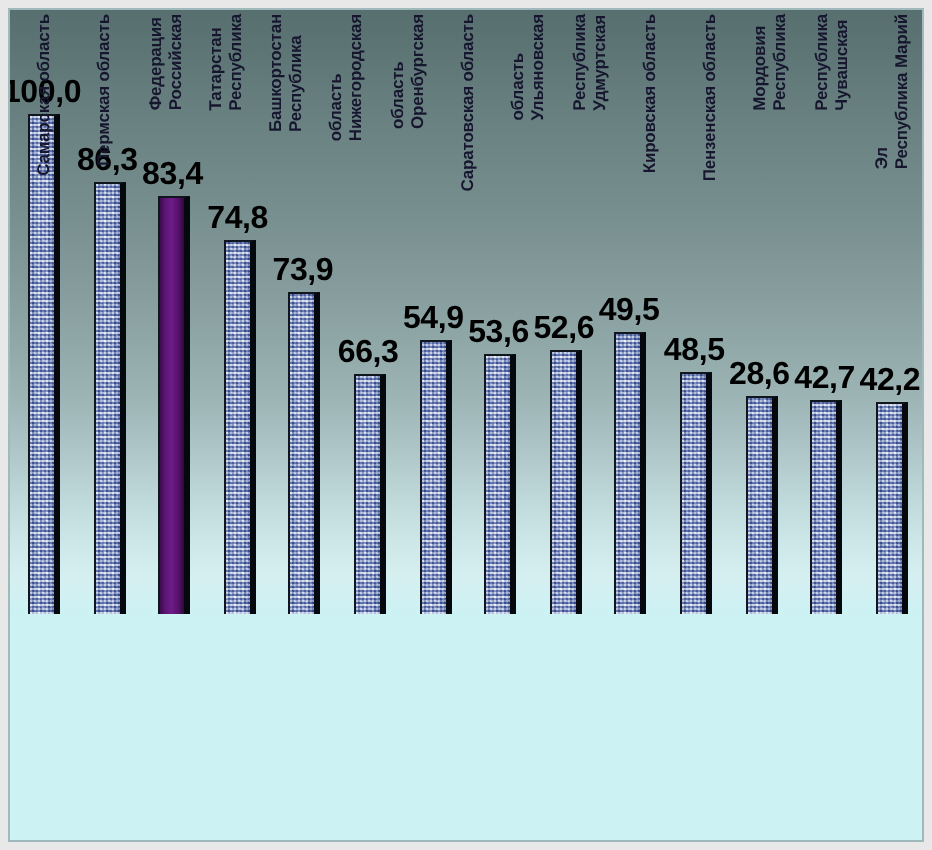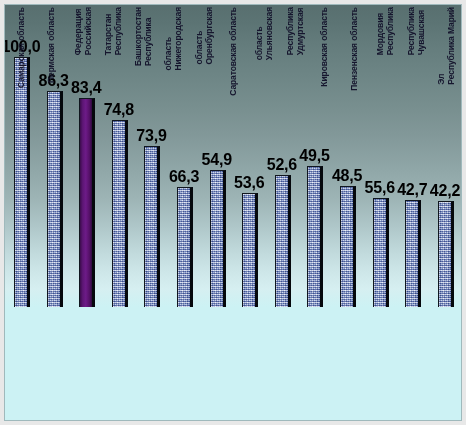--- a/index.html
+++ b/index.html
@@ -201,42 +201,42 @@
           <div class="bar blue" style="height: 120px;">
             <div class="bar-value">66,3</div>
           </div>
         </div>
         <div class="bar-slot">
           <div class="bar blue" style="height: 137px;">
             <div class="bar-value">54,9</div>
           </div>
         </div>
         <div class="bar-slot">
-          <div class="bar blue" style="height: 114px;">
+          <div class="bar blue" style="height: 130px;">
             <div class="bar-value">53,6</div>
           </div>
         </div>
         <div class="bar-slot">
           <div class="bar blue" style="height: 132px;">
             <div class="bar-value">52,6</div>
           </div>
         </div>
         <div class="bar-slot">
           <div class="bar blue" style="height: 141px;">
             <div class="bar-value">49,5</div>
           </div>
         </div>
         <div class="bar-slot">
           <div class="bar blue" style="height: 121px;">
             <div class="bar-value">48,5</div>
           </div>
         </div>
         <div class="bar-slot">
           <div class="bar blue" style="height: 109px;">
-            <div class="bar-value">55,6</div>
+            <div class="bar-value">28,6</div>
           </div>
         </div>
         <div class="bar-slot">
           <div class="bar blue" style="height: 107px;">
             <div class="bar-value">42,7</div>
           </div>
         </div>
         <div class="bar-slot">
           <div class="bar blue" style="height: 106px;">
             <div class="bar-value">42,2</div>

